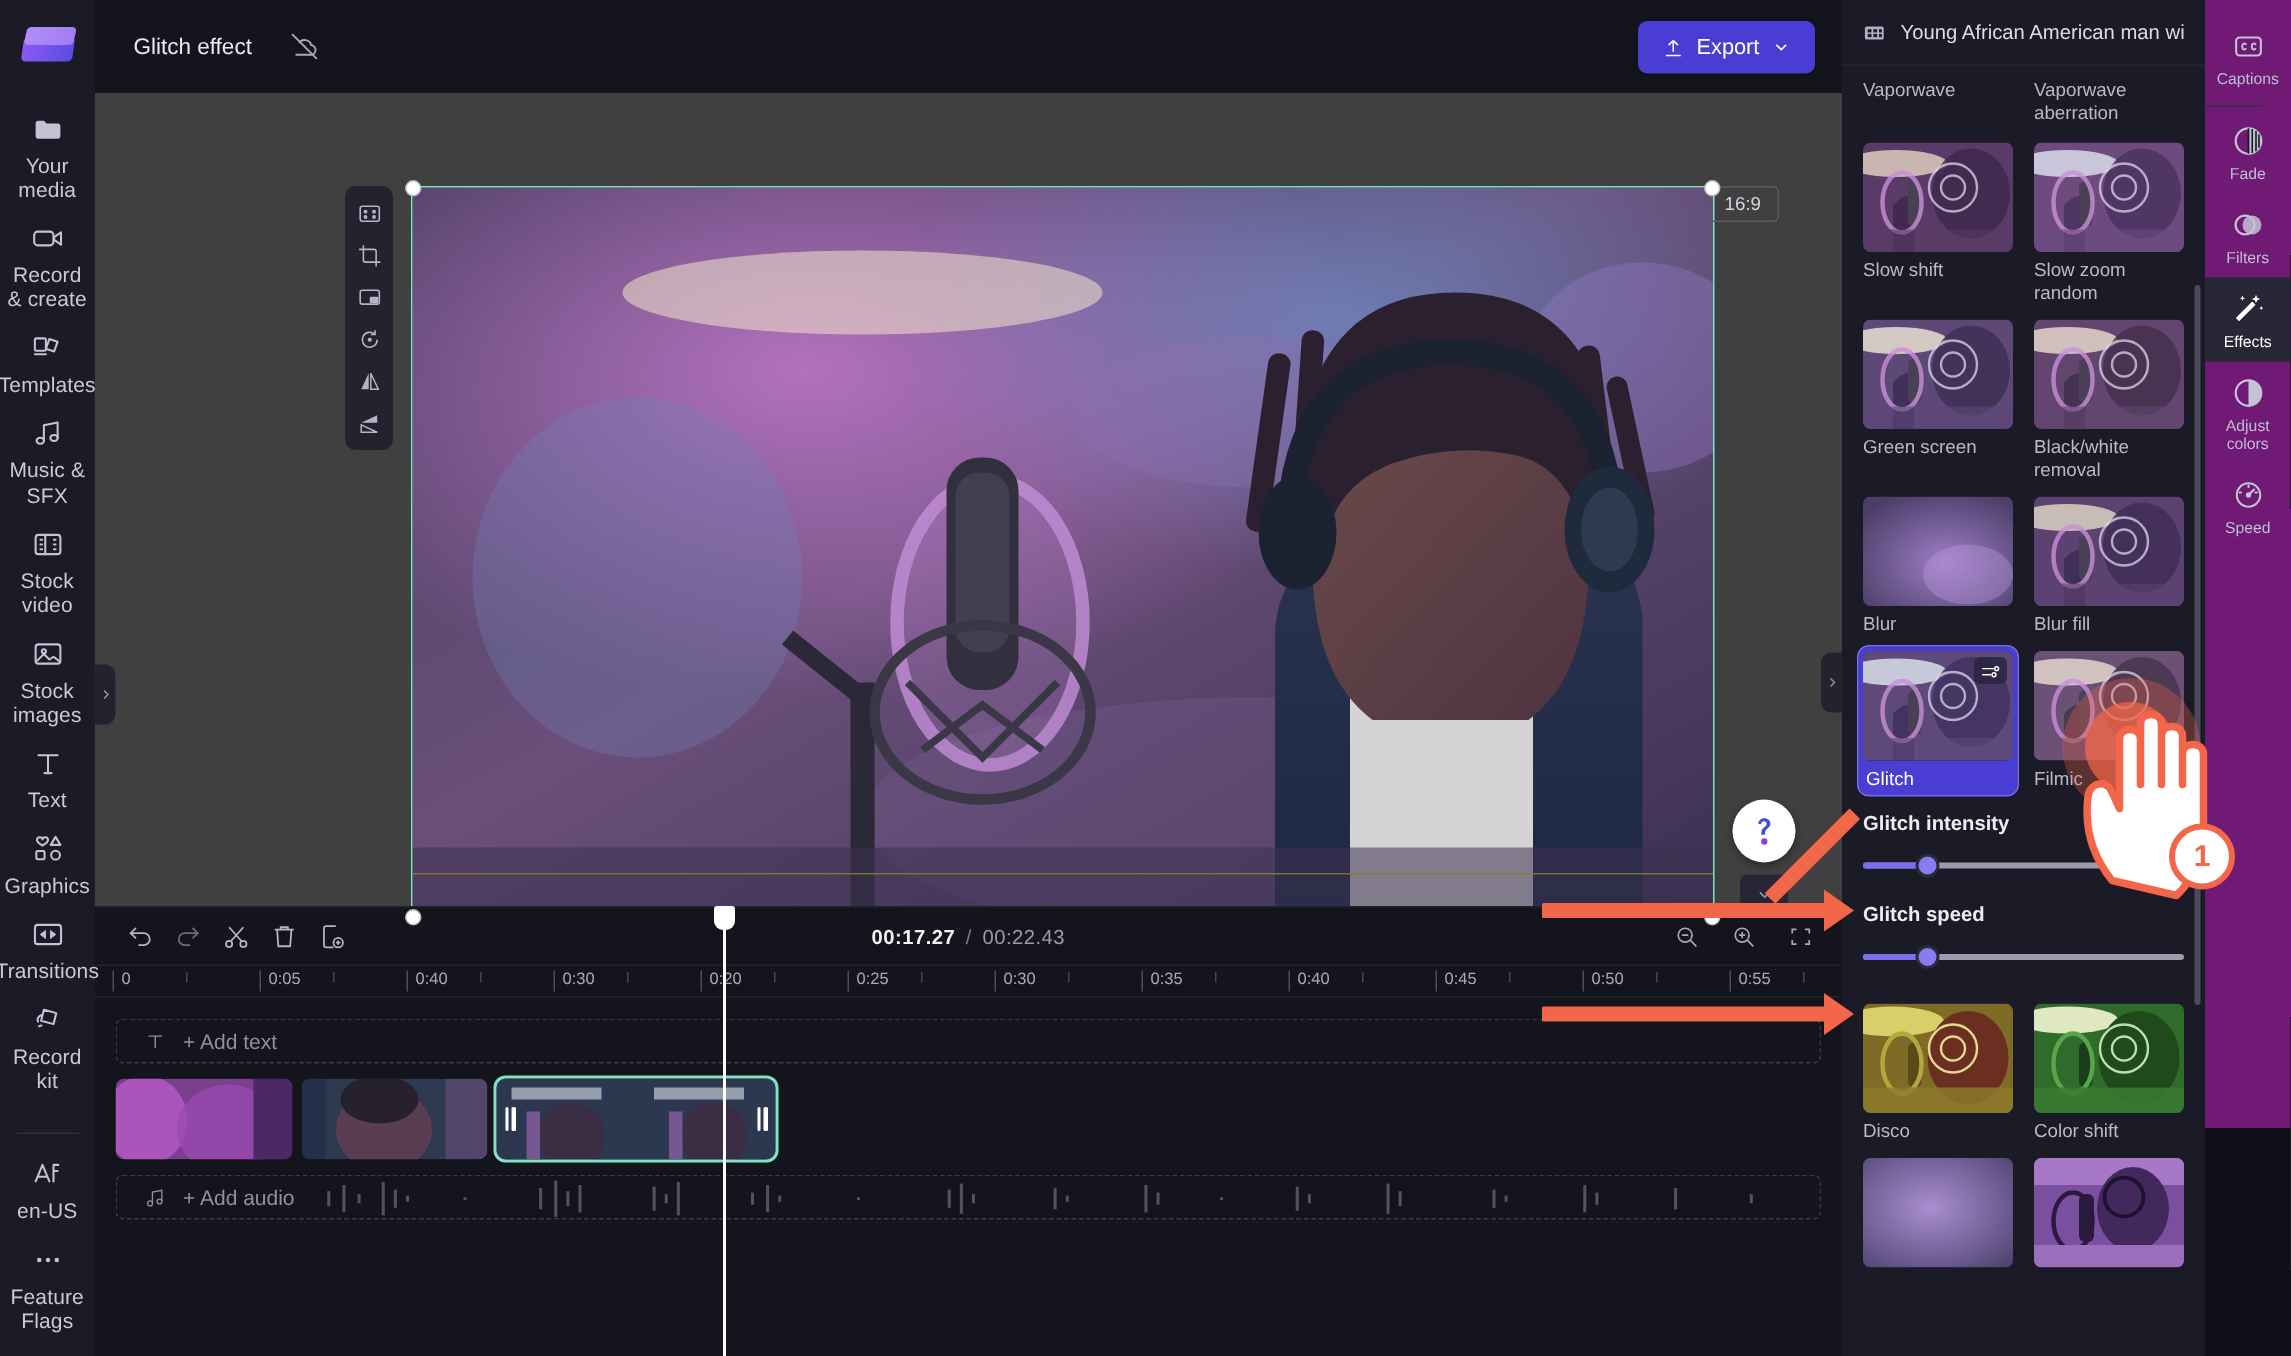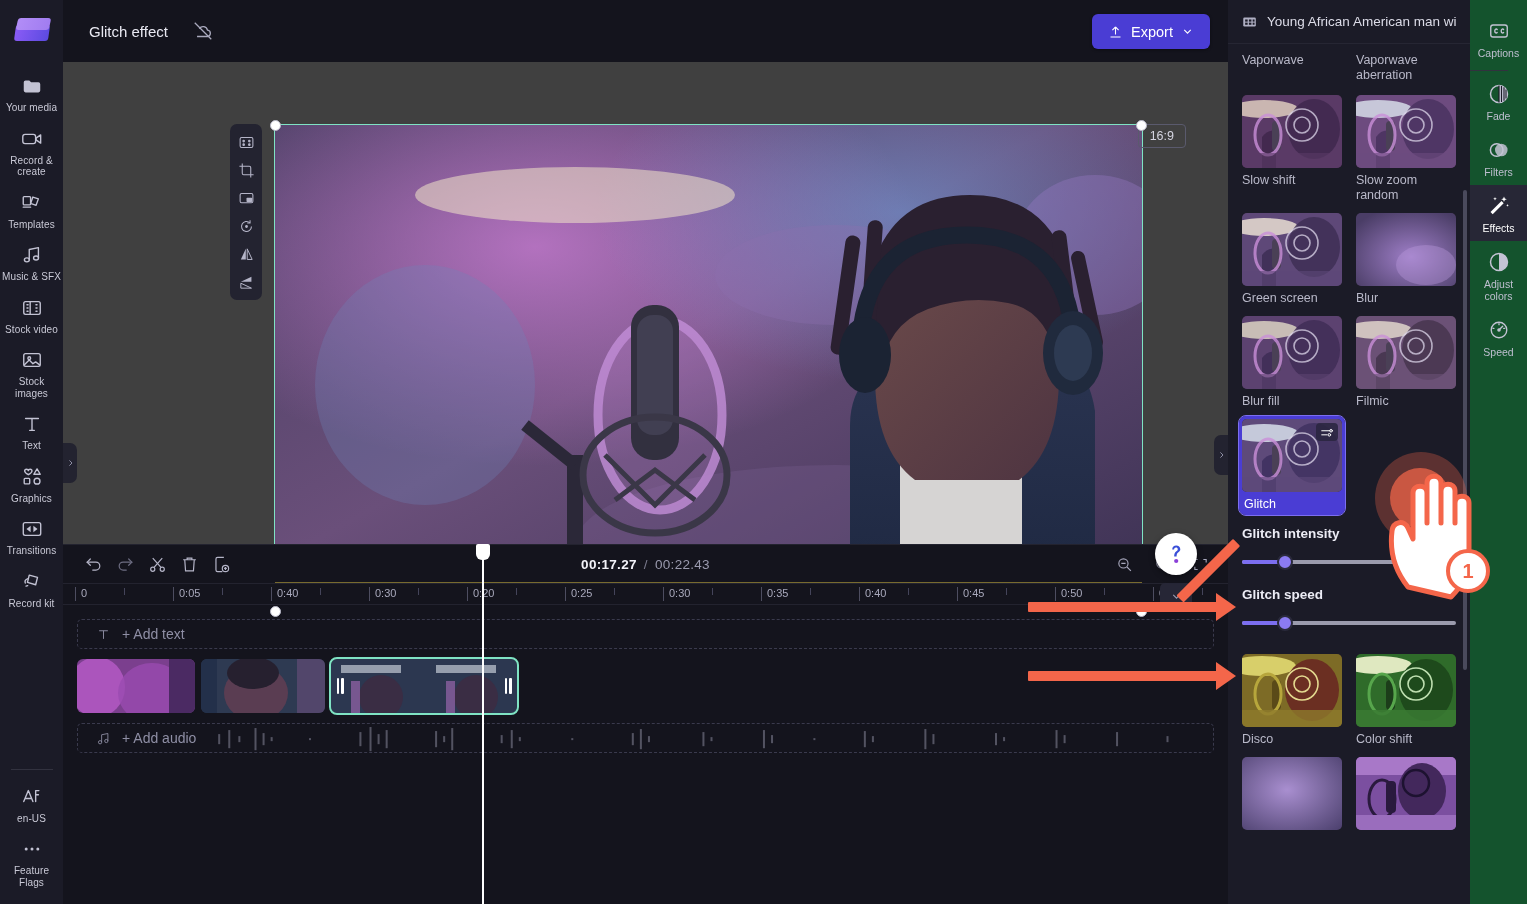--- a/index.html
+++ b/index.html
@@ -27,21 +27,21 @@
   .logo .b2 {
     position: absolute; left: 4px; top: 5px; width: 33px; height: 12px;
     background: linear-gradient(100deg, #b28df7, #a07cf0); border-radius: 3px;
     transform: skewX(-12deg);
   }
   .rail-item {
     width: 63px; padding: 7px 2px 6px; display: flex; flex-direction: column;
     align-items: center; gap: 4px; cursor: pointer;
   }
   .rail-item .lbl {
-    font-size: 10px; color: #c9c9d6; line-height: 1.15; text-align: center;
+    font-size: 14px; color: #c9c9d6; line-height: 1.15; text-align: center;
     letter-spacing: .1px;
   }
   .rail-icon { width: 26px; height: 24px; display: flex; align-items: center; justify-content: center; }
   .rail-spacer { flex: 1; }
   .rail-div { width: 42px; height: 1px; background: #32323f; margin: 4px 0 8px; }
 
   
   .center { flex: 1; display: flex; flex-direction: column; position: relative; background: #404040; min-width: 0;}
 
   .topbar { height: 62px; display: flex; align-items: center; padding: 0 14px; position: relative; background:#14141d;}
@@ -94,21 +94,21 @@
     position: absolute; left: 0; right: 0; top: 556px; height: 42px;
     display: flex; align-items: center; justify-content: center; gap: 22px;
   }
   .pbtn { width: 32px; height: 32px; display: flex; align-items: center; justify-content: center; cursor: pointer; border-radius: 4px;}
   .fullscreen-btn {
     position: absolute; right: 168px; top: 563px; width: 28px; height: 28px;
     display: flex; align-items: center; justify-content: center; cursor: pointer;
   }
 
   
-  .timeline { height: 360px; background: #14141d; position: relative; border-top: 1px solid #23232f; }
+  .timeline { height: 300px; background: #14141d; position: relative; border-top: 1px solid #23232f; }
   .tl-toolbar { height: 38px; display: flex; align-items: center; padding: 0 14px; position: relative; }
   .tlbtn { width: 32px; height: 30px; display: flex; align-items: center; justify-content: center; cursor: pointer; border-radius: 4px; }
   .time-read {
     position: absolute; left: 0; right: 0; text-align: center; font-size: 13.5px;
     letter-spacing: .3px; pointer-events: none;
   }
   .time-cur { color: #f2f2f8; font-weight: bold; }
   .time-sep { color: #7b7b8e; margin: 0 3px; }
   .time-tot { color: #9a9aae; }
   .tl-zoom { position: absolute; right: 12px; display: flex; gap: 6px; align-items: center; }
@@ -193,21 +193,21 @@
     cursor: grab;
   }
 
   .rp-scrollbar {
     position: absolute; right: 3px; top: 190px; width: 4px; height: 480px;
     background: #4a4a5c; border-radius: 2px;
   }
 
   
   .right-rail {
-    width: 57px; background: #14532d; height: 904px; flex: 0 0 57px;
+    width: 57px; background: #701a75; height: 752px; flex: 0 0 57px;
     display: flex; flex-direction: column; align-items: center; padding-top: 10px;
   }
   .rr-item {
     width: 57px; padding: 9px 2px 7px; display: flex; flex-direction: column;
     align-items: center; gap: 4px; cursor: pointer;
   }
   .rr-item .lbl { font-size: 10.5px; color: #bfbfd0; line-height: 1.15; text-align: center;}
   .rr-item.active { background: #272736; }
   .rr-item.active .lbl { color: #fff; }
   .rr-div { width: 38px; height: 1px; background: #32323f; margin: 4px 0 2px; }
@@ -875,20 +875,36 @@
     <rect x="30" y="26" width="9" height="30" rx="4" fill="#4a4056"></rect>
     <ellipse cx="26" cy="40" rx="13" ry="20" fill="none" stroke="#c98fd8" stroke-width="3" opacity=".8"></ellipse>
     <rect y="58" width="100" height="15" fill="#5e4878" opacity=".6"></rect>
               </svg>
       
     </div>
     <span class="fx-name">Green screen</span>
           </div>
           <div class="fx-cell">
             <div class="fx-thumb"><svg width="100%" height="100%" viewBox="0 0 100 73" preserveAspectRatio="none">
+    <rect width="100" height="73" fill="#63466f"></rect>
+    <ellipse cx="22" cy="14" rx="34" ry="9" fill="#eadfcf" opacity=".8"></ellipse>
+    <ellipse cx="72" cy="34" rx="26" ry="30" fill="#43304f" opacity=".85"></ellipse>
+    <ellipse cx="60" cy="30" rx="16" ry="16" fill="none" stroke="#dcd6ea" stroke-width="1.6" opacity=".75"></ellipse>
+    <ellipse cx="60" cy="30" rx="8" ry="8" fill="none" stroke="#dcd6ea" stroke-width="1.6" opacity=".75"></ellipse>
+    <path d="M20 73 V42 q6-8 14-6 v37z" fill="#43304f" opacity=".9"></path>
+    <rect x="30" y="26" width="9" height="30" rx="4" fill="#4a4056"></rect>
+    <ellipse cx="26" cy="40" rx="13" ry="20" fill="none" stroke="#c98fd8" stroke-width="3" opacity=".8"></ellipse>
+    <rect y="58" width="100" height="15" fill="#63466f" opacity=".6"></rect>
+              </svg>
+      
+    </div>
+    <span class="fx-name">Black/white removal</span>
+          </div>
+          <div class="fx-cell">
+            <div class="fx-thumb"><svg width="100%" height="100%" viewBox="0 0 100 73" preserveAspectRatio="none">
                 <defs>
                   <radialGradient id="bl1" cx="55%" cy="60%" r="70%">
                     <stop offset="0%" stop-color="#9f7fc8"></stop>
                     <stop offset="100%" stop-color="#4a3d66"></stop>
                   </radialGradient>
                 </defs>
                 <rect width="100" height="73" fill="url(#bl1)"></rect>
                 <ellipse cx="70" cy="52" rx="30" ry="20" fill="#b898dd" opacity=".4"></ellipse>
               </svg>
       
@@ -903,36 +919,20 @@
     <ellipse cx="60" cy="30" rx="16" ry="16" fill="none" stroke="#dcd6ea" stroke-width="1.6" opacity=".75"></ellipse>
     <ellipse cx="60" cy="30" rx="8" ry="8" fill="none" stroke="#dcd6ea" stroke-width="1.6" opacity=".75"></ellipse>
     <path d="M20 73 V42 q6-8 14-6 v37z" fill="#3f2d56" opacity=".9"></path>
     <rect x="30" y="26" width="9" height="30" rx="4" fill="#4a4056"></rect>
     <ellipse cx="26" cy="40" rx="13" ry="20" fill="none" stroke="#c98fd8" stroke-width="3" opacity=".8"></ellipse>
     <rect y="58" width="100" height="15" fill="#5c4270" opacity=".6"></rect>
               </svg>
       
     </div>
     <span class="fx-name">Blur fill</span>
-          </div>
-          <div class="fx-cell">
-            <div class="fx-thumb"><svg width="100%" height="100%" viewBox="0 0 100 73" preserveAspectRatio="none">
-    <rect width="100" height="73" fill="#6b5176"></rect>
-    <ellipse cx="22" cy="14" rx="34" ry="9" fill="#e8ded2" opacity=".8"></ellipse>
-    <ellipse cx="72" cy="34" rx="26" ry="30" fill="#46354f" opacity=".85"></ellipse>
-    <ellipse cx="60" cy="30" rx="16" ry="16" fill="none" stroke="#dcd6ea" stroke-width="1.6" opacity=".75"></ellipse>
-    <ellipse cx="60" cy="30" rx="8" ry="8" fill="none" stroke="#dcd6ea" stroke-width="1.6" opacity=".75"></ellipse>
-    <path d="M20 73 V42 q6-8 14-6 v37z" fill="#46354f" opacity=".9"></path>
-    <rect x="30" y="26" width="9" height="30" rx="4" fill="#4a4056"></rect>
-    <ellipse cx="26" cy="40" rx="13" ry="20" fill="none" stroke="#c98fd8" stroke-width="3" opacity=".8"></ellipse>
-    <rect y="58" width="100" height="15" fill="#6b5176" opacity=".6"></rect>
-              </svg>
-      
-    </div>
-    <span class="fx-name">Filmic</span>
           </div>
           <div class="fx-cell sel">
             <div class="fx-thumb"><svg width="100%" height="100%" viewBox="0 0 100 73" preserveAspectRatio="none">
     <rect width="100" height="73" fill="#5e4a7a"></rect>
     <ellipse cx="22" cy="14" rx="34" ry="9" fill="#dfe8f2" opacity=".8"></ellipse>
     <ellipse cx="72" cy="34" rx="26" ry="30" fill="#3f3160" opacity=".85"></ellipse>
     <ellipse cx="60" cy="30" rx="16" ry="16" fill="none" stroke="#dcd6ea" stroke-width="1.6" opacity=".75"></ellipse>
     <ellipse cx="60" cy="30" rx="8" ry="8" fill="none" stroke="#dcd6ea" stroke-width="1.6" opacity=".75"></ellipse>
     <path d="M20 73 V42 q6-8 14-6 v37z" fill="#3f3160" opacity=".9"></path>
     <rect x="30" y="26" width="9" height="30" rx="4" fill="#4a4056"></rect>
@@ -942,20 +942,36 @@
       <span class="fx-gear">
         <svg width="14" height="11" viewBox="0 0 24 18" fill="none" stroke="#fff" stroke-width="1.7" stroke-linecap="round">
           <path d="M3 6h14M3 13h9"></path>
                   <circle cx="19" cy="6" r="2.2"></circle>
                   <circle cx="16" cy="13" r="2.2"></circle>
         </svg>
               </span>
     </div>
     <span class="fx-name">Glitch</span>
           </div>
+          <div class="fx-cell">
+            <div class="fx-thumb"><svg width="100%" height="100%" viewBox="0 0 100 73" preserveAspectRatio="none">
+    <rect width="100" height="73" fill="#6b5176"></rect>
+    <ellipse cx="22" cy="14" rx="34" ry="9" fill="#e8ded2" opacity=".8"></ellipse>
+    <ellipse cx="72" cy="34" rx="26" ry="30" fill="#46354f" opacity=".85"></ellipse>
+    <ellipse cx="60" cy="30" rx="16" ry="16" fill="none" stroke="#dcd6ea" stroke-width="1.6" opacity=".75"></ellipse>
+    <ellipse cx="60" cy="30" rx="8" ry="8" fill="none" stroke="#dcd6ea" stroke-width="1.6" opacity=".75"></ellipse>
+    <path d="M20 73 V42 q6-8 14-6 v37z" fill="#46354f" opacity=".9"></path>
+    <rect x="30" y="26" width="9" height="30" rx="4" fill="#4a4056"></rect>
+    <ellipse cx="26" cy="40" rx="13" ry="20" fill="none" stroke="#c98fd8" stroke-width="3" opacity=".8"></ellipse>
+    <rect y="58" width="100" height="15" fill="#6b5176" opacity=".6"></rect>
+              </svg>
+      
+    </div>
+    <span class="fx-name">Filmic</span>
+          </div>
         </div>
       <div id="fx-sliders">
           <div class="slider-block">
             <div class="slider-label">Glitch intensity</div>
     <div class="slider-row">
       <div class="slider-track"></div>
       <div class="slider-fill" style="width:20%"></div>
       <div class="slider-thumb" style="left:20%"></div>
     </div>
           </div>

